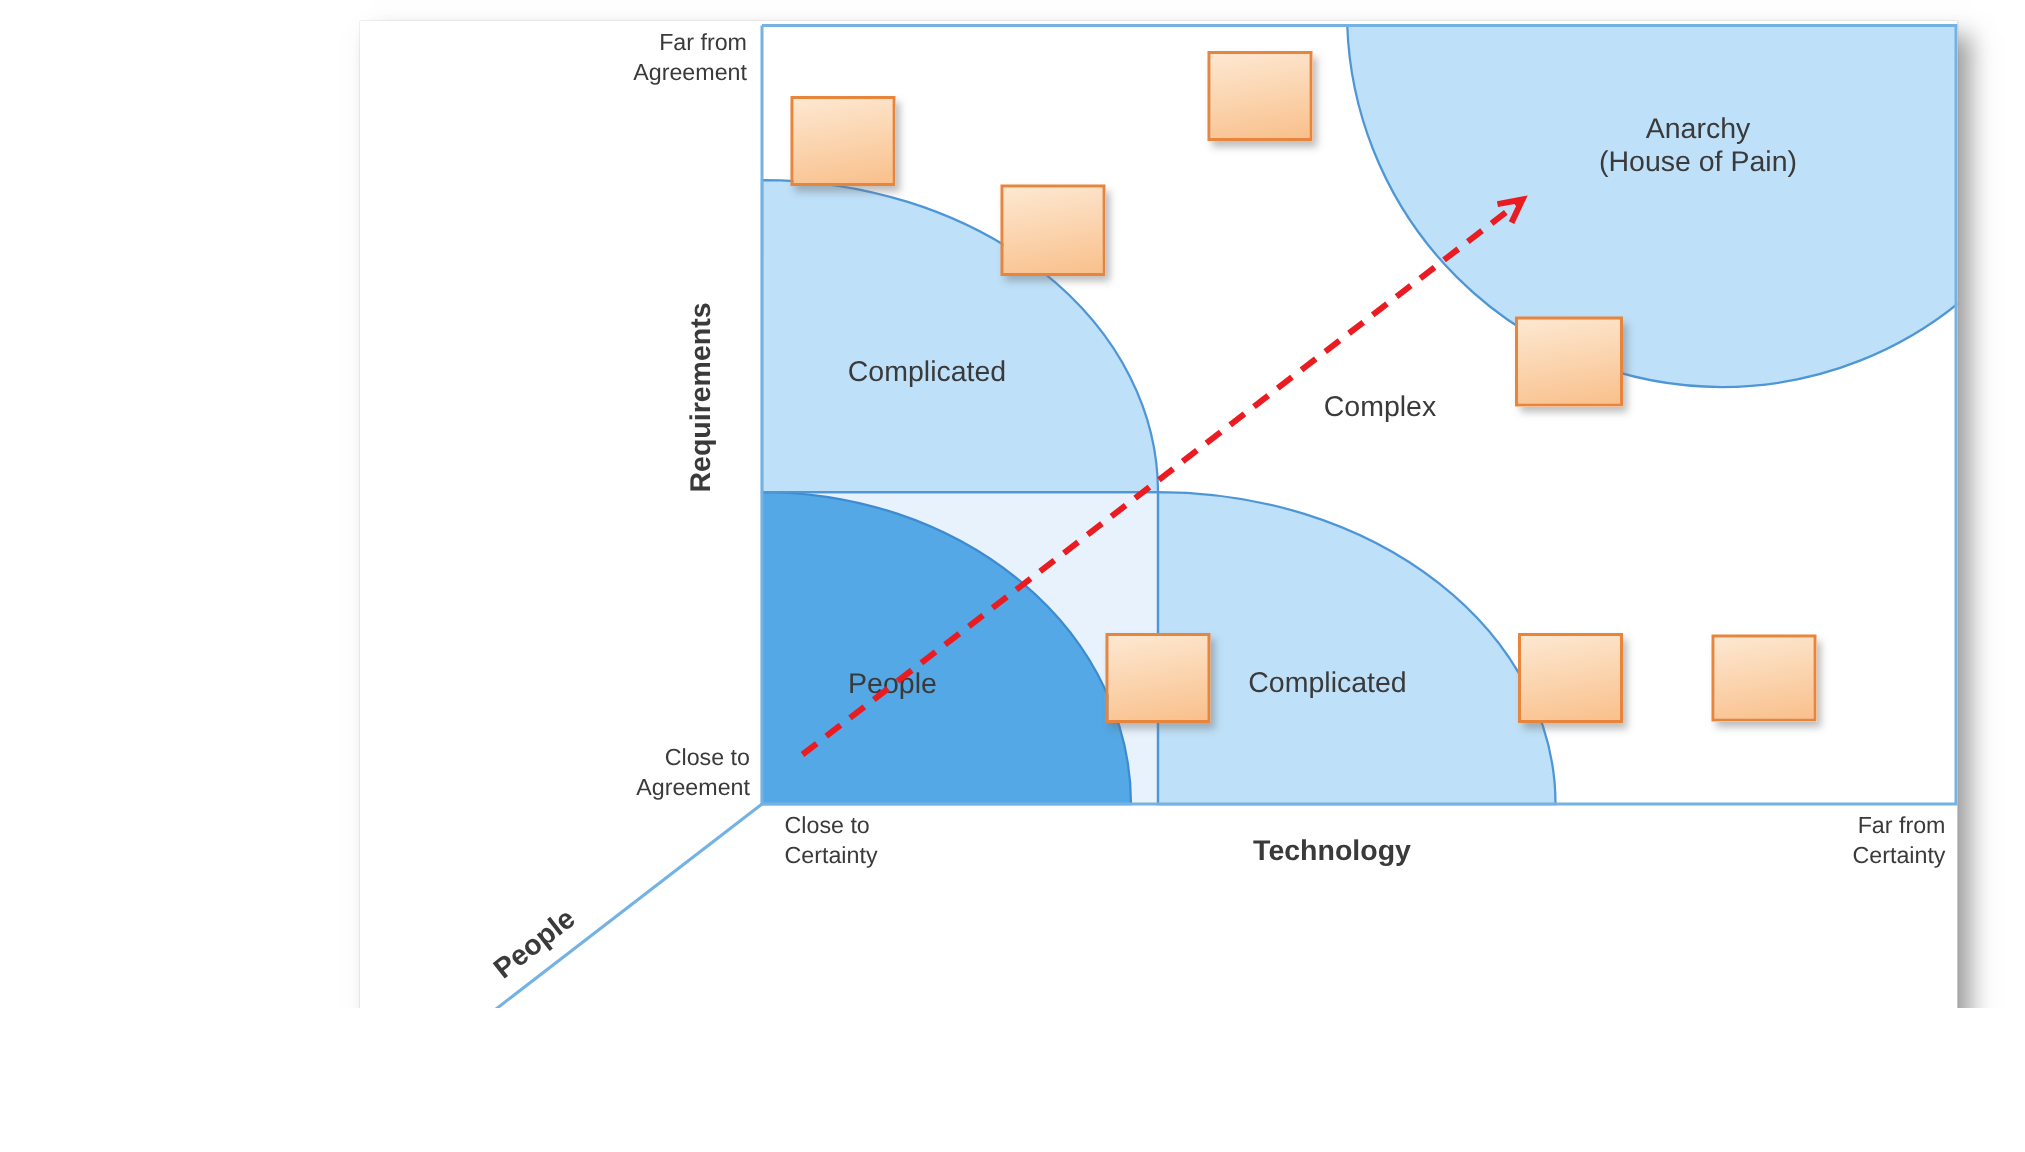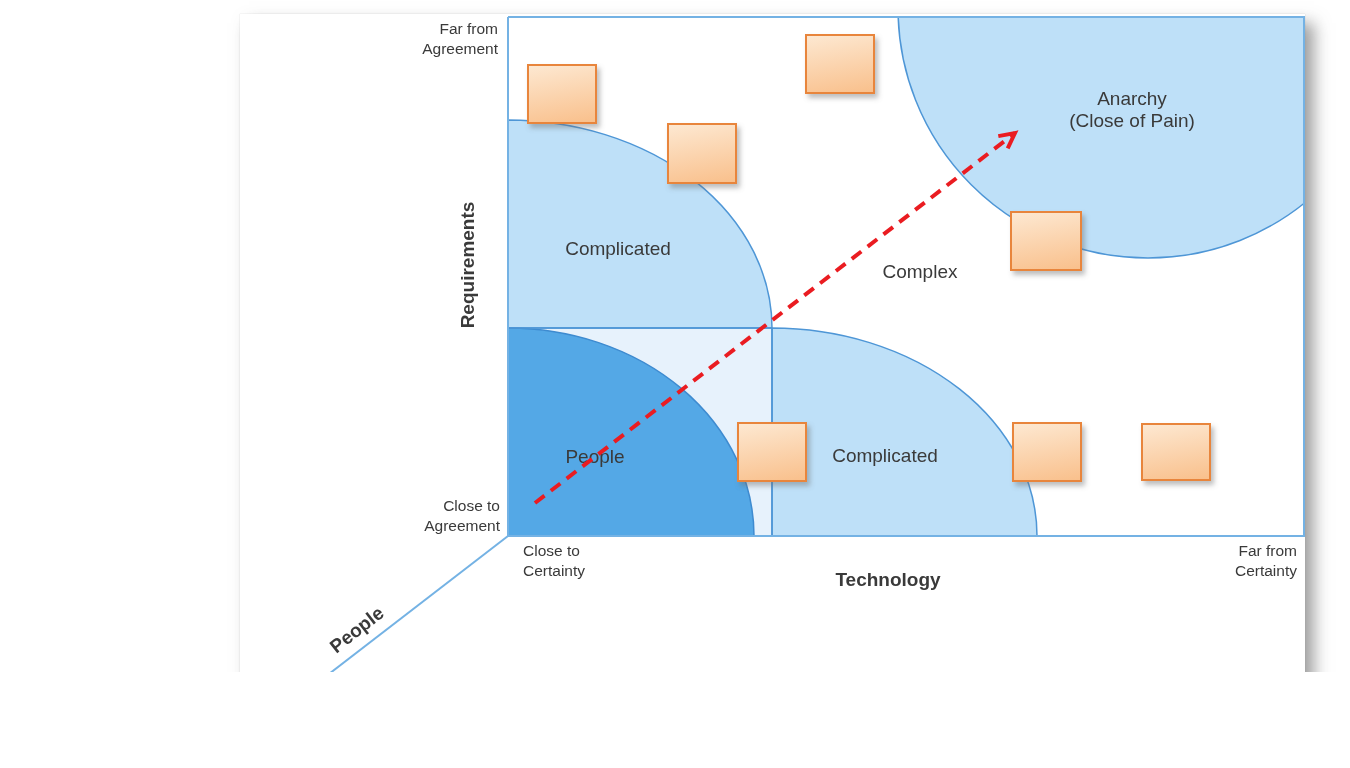--- a/index.html
+++ b/index.html
@@ -77,35 +77,35 @@
     <div class="lbl" style="left:283px;top:527px">
       <span>Close to</span><br>
       <span>Certainty</span>
     </div>
 
     <div class="lbl ta-r" style="left:937px;top:527px;width:120px">
       <span>Far from</span><br>
       <span>Certainty</span>
     </div>
 
-    <div class="lbl big bold ta-c" style="left:568px;top:555px;width:160px">Technology</div>
+    <div class="lbl big bold ta-c" style="left:568px;top:543px;width:160px">Technology</div>
 
     <div class="lbl big bold ta-c rot-diag" style="left:57px;top:605px;width:120px;height:22px">People</div>
 
     <div class="lbl big ta-c" style="left:288px;top:224px;width:180px">Complicated</div>
 
     <div class="lbl big ta-c" style="left:555px;top:431px;width:180px">Complicated</div>
 
     <div class="lbl big ta-c" style="left:295px;top:432px;width:120px">People</div>
 
     <div class="lbl big ta-c" style="left:610px;top:247px;width:140px">Complex</div>
 
-    <div class="lbl big ta-c anarchy-lbl" style="left:762px;top:74px;width:260px">
+    <div class="lbl big ta-c anarchy-lbl" style="left:762px;top:62px;width:260px">
       <span>Anarchy</span><br>
-      <span>(Close of Pain)</span>
+      <span>(House of Pain)</span>
     </div>
 
     <svg class="arrow-overlay" width="1065" height="728" viewBox="0 0 1065 728">
       <line x1="295" y1="489" x2="775" y2="119" stroke-dasharray="12 8" style="stroke:var(--arrow-red,#EA1C21);stroke-width:4"></line>
       <path d="M 767.7 134.4 L 775 119 L 758.3 122.1" fill="none" style="stroke:var(--arrow-red,#EA1C21);stroke-width:4"></path>
     </svg>
 
     <div class="sticky-layer">
         <div class="sticky" style="left: 287px; top: 50px; width: 70px; height: 60px;"></div>
         <div class="sticky" style="left: 427px; top: 109px; width: 70px; height: 61px;"></div>

